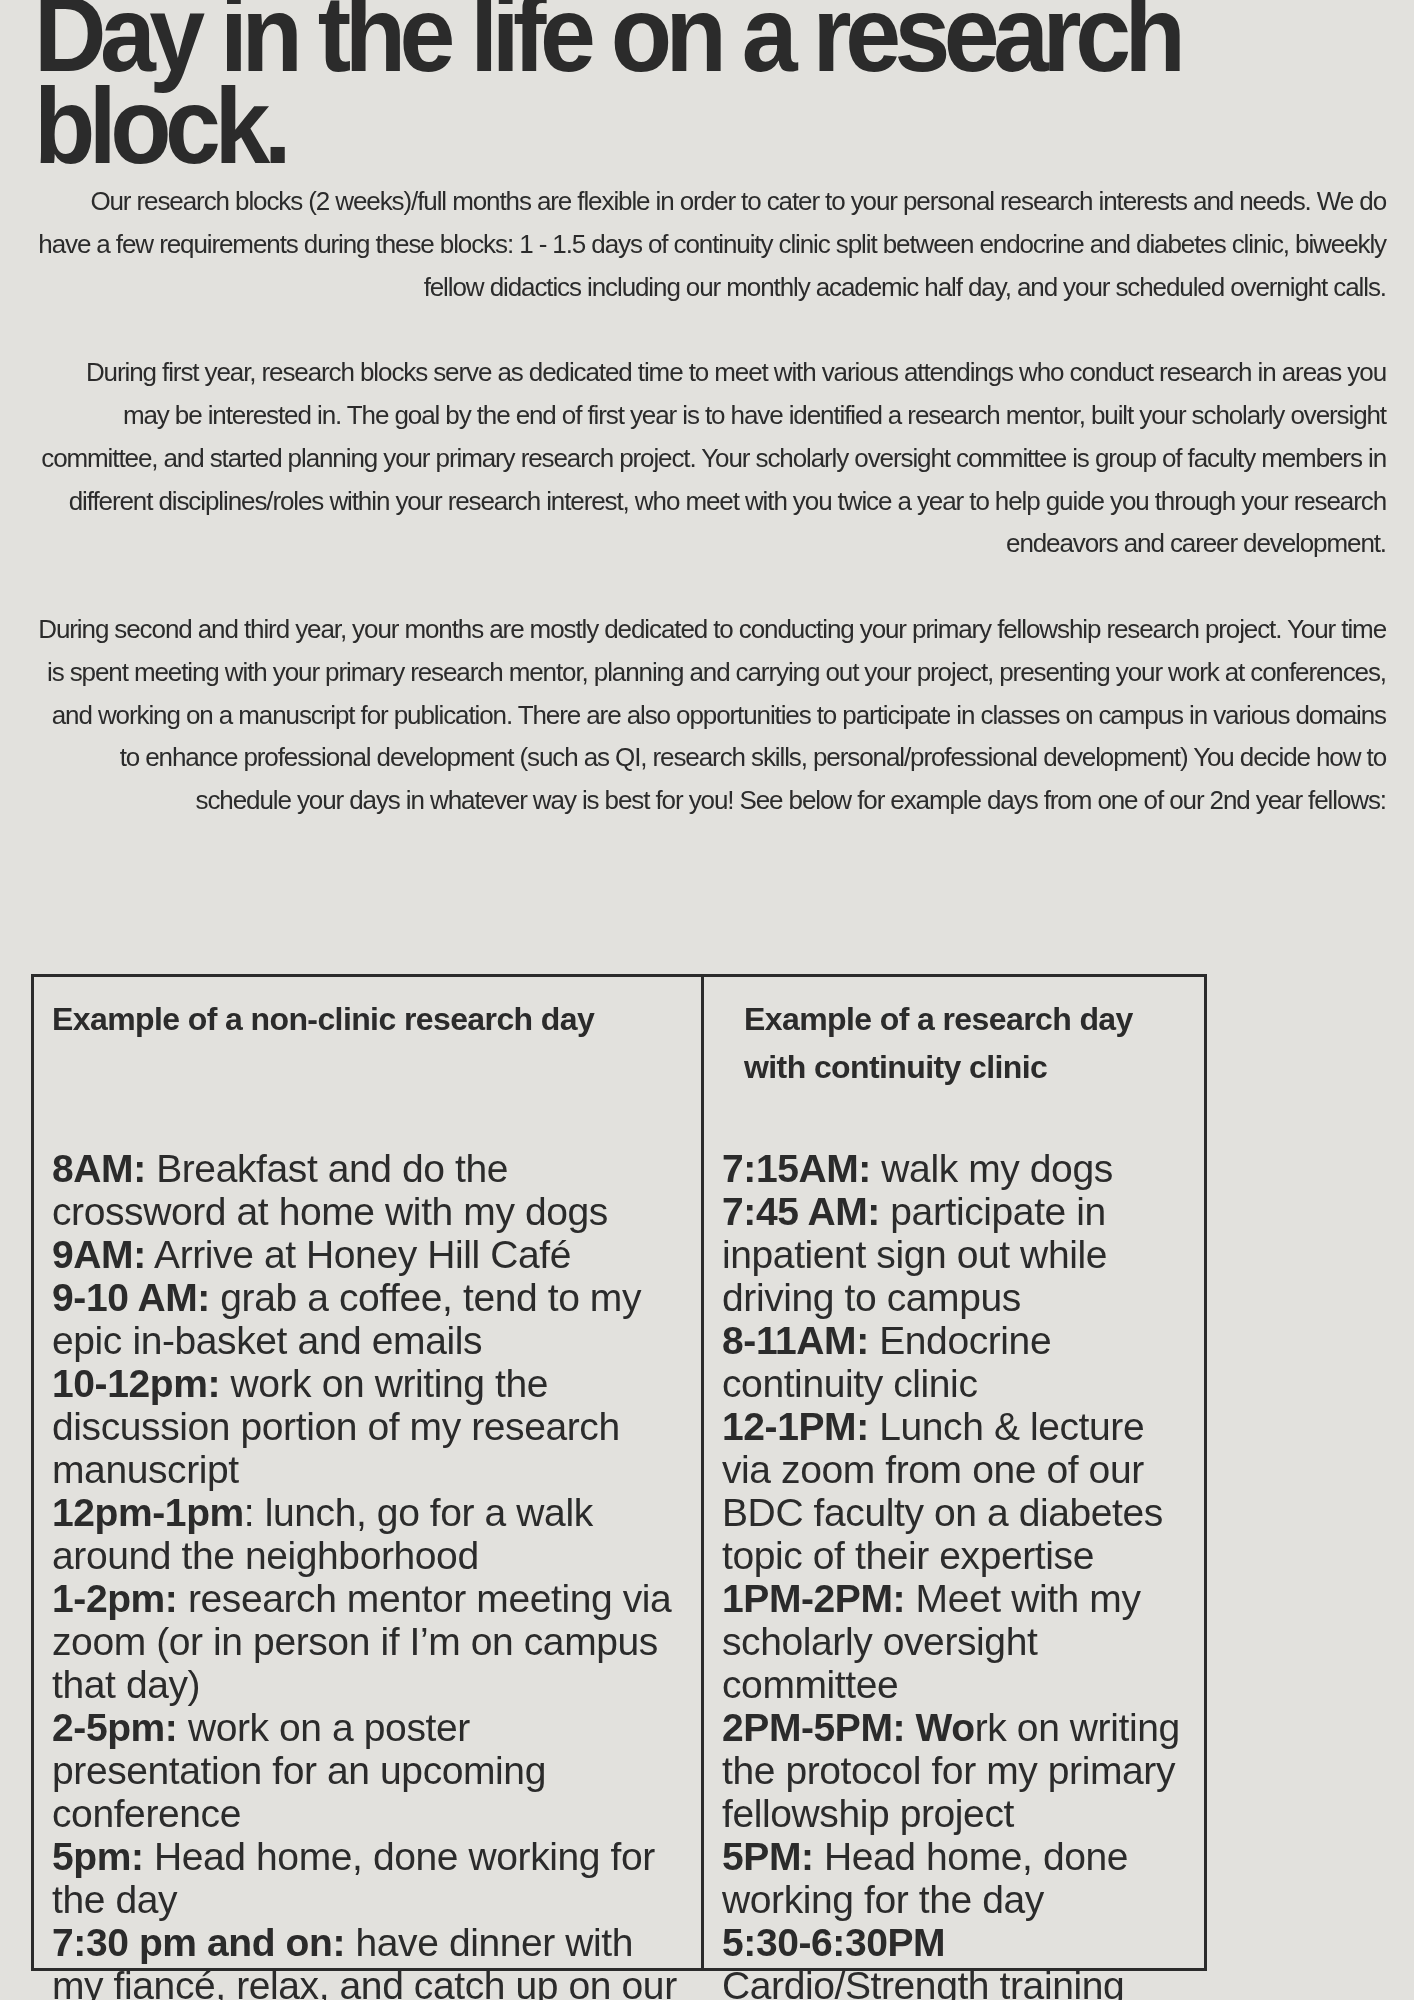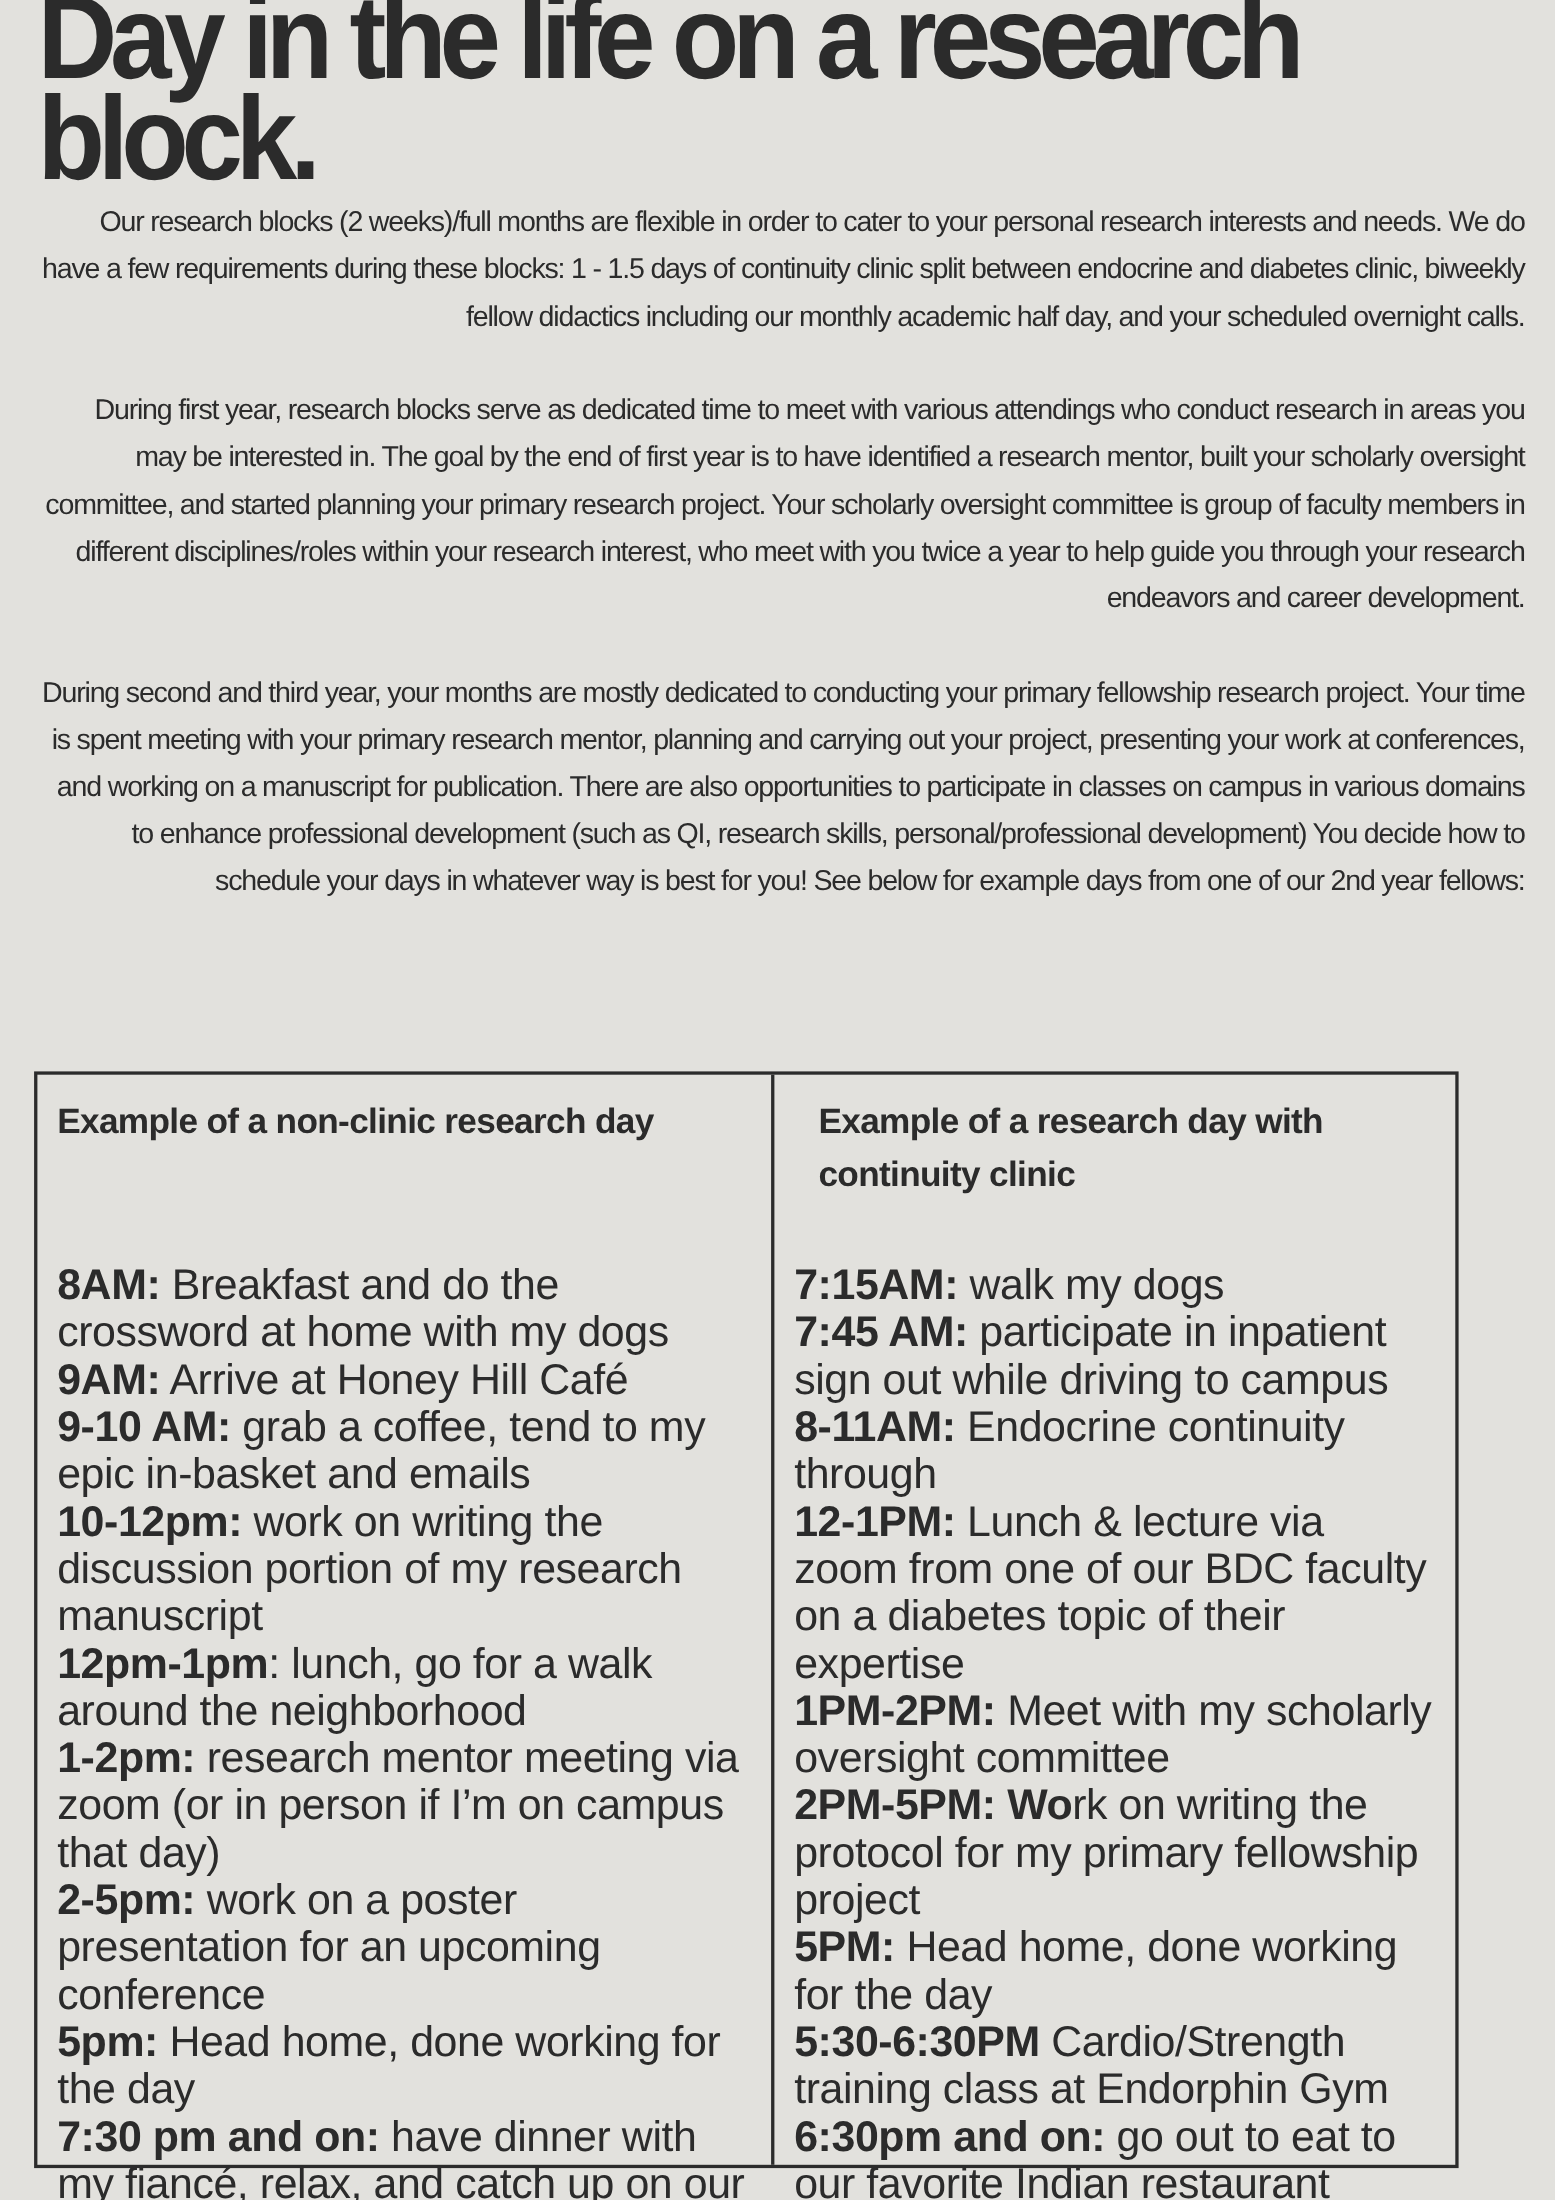--- a/index.html
+++ b/index.html
@@ -42,21 +42,21 @@
     color: #2b2b2b;
     text-align: right;
   }
   .intro p {
     margin: 0 0 42.8px 0;
   }
   .table {
     position: absolute;
     left: 31px;
     top: 974px;
-    width: 1295px;
+    width: 1176px;
     height: 997px;
     border: 3px solid #2b2b2b;
     box-sizing: border-box;
     display: flex;
   }
   .col {
     box-sizing: border-box;
     padding: 18px 16px 0 18px;
     font-family: "Liberation Sans", sans-serif;
     color: #2b2b2b;
@@ -119,21 +119,21 @@
       <p class="entry"><b>2-5pm:</b><span> work on a poster presentation for an upcoming conference</span></p>
       <p class="entry"><b>5pm:</b><span> Head home, done working for the day</span></p>
       <p class="entry"><b>7:30 pm and on:</b><span> have dinner with my fiancé, relax, and catch up on our shows</span></p>
     </div>
   </div>
   <div class="col right">
     <h2>Example of a research day with continuity clinic</h2>
     <div class="entries">
       <p class="entry"><b>7:15AM:</b><span> walk my dogs</span></p>
       <p class="entry"><b>7:45 AM:</b><span> participate in inpatient sign out while driving to campus</span></p>
-      <p class="entry"><b>8-11AM:</b><span> Endocrine continuity through</span></p>
+      <p class="entry"><b>8-11AM:</b><span> Endocrine continuity clinic</span></p>
       <p class="entry"><b>12-1PM:</b><span> Lunch &amp; lecture via zoom from one of our BDC faculty on a diabetes topic of their expertise</span></p>
       <p class="entry"><b>1PM-2PM:</b><span> Meet with my scholarly oversight committee</span></p>
       <p class="entry"><b>2PM-5PM: Wo</b><span>rk on writing the protocol for my primary fellowship project</span></p>
       <p class="entry"><b>5PM:</b><span> Head home, done working for the day</span></p>
       <p class="entry"><b>5:30-6:30PM</b><span> Cardio/Strength training class at Endorphin Gym</span></p>
       <p class="entry"><b>6:30pm and on:</b><span> go out to eat to our favorite Indian restaurant (Spice Room), relax, practice the piano, read</span></p>
     </div>
   </div>
 </div>
 

